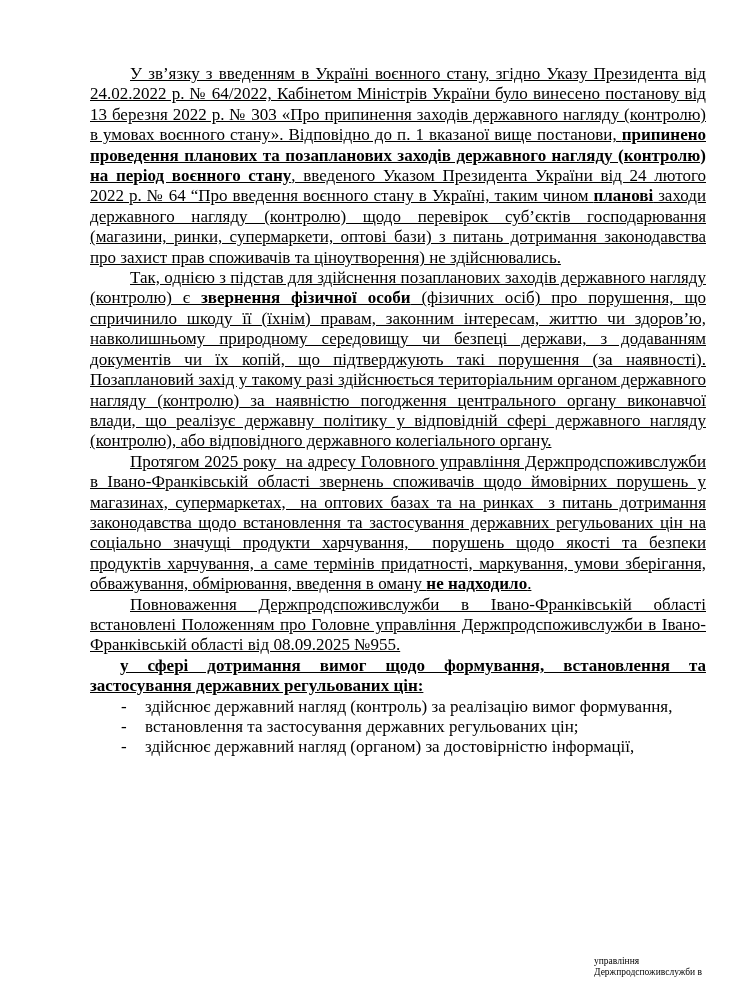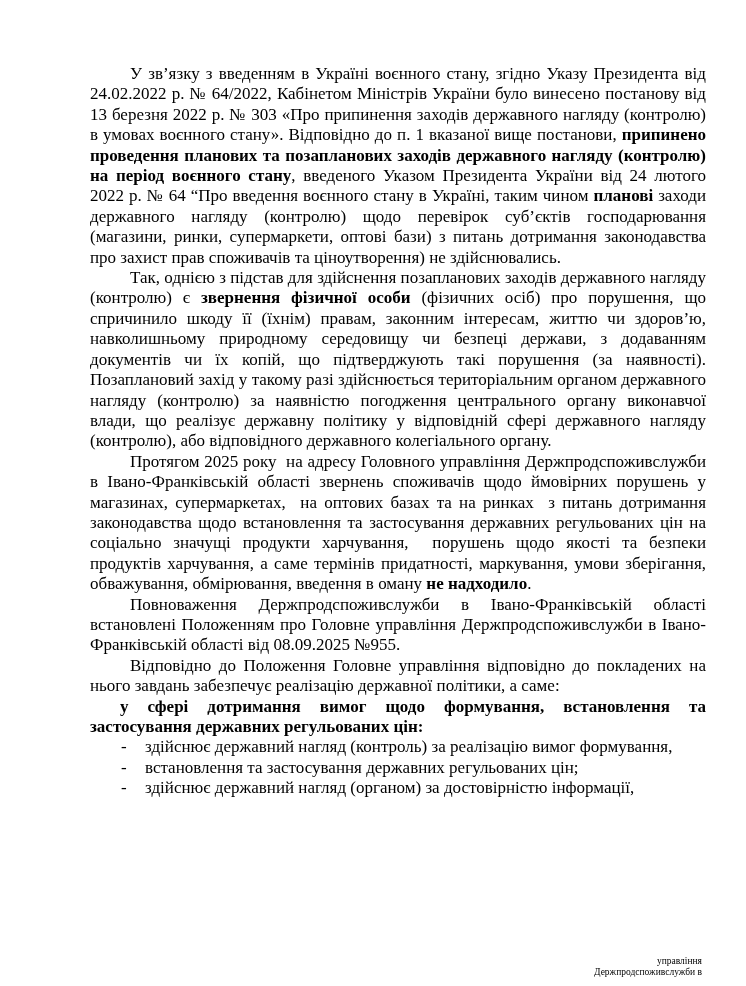--- a/index.html
+++ b/index.html
@@ -23,20 +23,21 @@
     width: 616px;
     font-size: 17px;
     line-height: 20.4px;
     text-align: justify;
     z-index: 1;
   }
   .content p {
     margin: 0;
     padding: 0;
     text-indent: 40px;
+    text-decoration: underline;
   }
   .content p.heading {
     font-weight: bold;
     text-indent: 30px;
   }
   .content b {
     font-weight: bold;
   }
   .bullet {
     display: flex;
@@ -49,21 +50,21 @@
   .bullet .btext {
     flex: 1 1 auto;
   }
   .stamp {
     position: absolute;
     right: 44px;
     top: 956px;
     z-index: 0;
     font-size: 9.5px;
     line-height: 11px;
-    text-align: right;
+    text-align: left;
     color: #000000;
     white-space: nowrap;
   }
 </style>
 </head>
 <body>
 
 <div class="page">
 
   <div class="stamp">
@@ -75,21 +76,20 @@
 
     <p><span>У зв’язку з введенням в Україні воєнного стану, згідно Указу Президента від 24.02.2022 р. № 64/2022, Кабінетом Міністрів України було винесено постанову від 13 березня 2022 р. № 303 «Про припинення заходів державного нагляду (контролю) в умовах воєнного стану». Відповідно до п. 1 вказаної вище постанови, </span><b>припинено проведення планових та позапланових заходів державного нагляду (контролю) на період воєнного стану</b><span>, введеного Указом Президента України від 24 лютого 2022 р. № 64 “Про введення воєнного стану в Україні, таким чином </span><b>планові</b><span> заходи державного нагляду (контролю) щодо перевірок суб’єктів господарювання (магазини, ринки, супермаркети, оптові бази) з питань дотримання законодавства про захист прав споживачів та ціноутворення) не здійснювались.</span></p>
 
 
     <p><span>Так, однією з підстав для здійснення позапланових заходів державного нагляду (контролю) є </span><b>звернення фізичної особи</b><span> (фізичних осіб) про порушення, що спричинило шкоду її (їхнім) правам, законним інтересам, життю чи здоров’ю, навколишньому природному середовищу чи безпеці держави, з додаванням документів чи їх копій, що підтверджують такі порушення (за наявності). Позаплановий захід у такому разі здійснюється територіальним органом державного нагляду (контролю) за наявністю погодження центрального органу виконавчої влади, що реалізує державну політику у відповідній сфері державного нагляду (контролю), або відповідного державного колегіального органу.</span></p>
 
     <p><span>Протягом 2025 року&nbsp; на адресу Головного управління Держпродспоживслужби в Івано-Франківській області звернень споживачів щодо ймовірних порушень у магазинах, супермаркетах,&nbsp; на оптових базах та на ринках&nbsp; з питань дотримання законодавства щодо встановлення та застосування державних регульованих цін на соціально значущі продукти харчування,&nbsp; порушень щодо якості та безпеки продуктів харчування, а саме термінів придатності, маркування, умови зберігання, обважування, обмірювання, введення в оману </span><b>не надходило</b><span>.</span></p>
 
     <p><span>Повноваження Держпродспоживслужби в Івано-Франківській області встановлені Положенням про Головне управління Держпродспоживслужби в Івано-Франківській області від 08.09.2025 №955.</span></p>
 
-    <p><span>Відповідно до Положення Головне управління відповідно до покладених на нього завдань забезпечує реалізацію державної політики, а саме:</span></p>
 
     <p class="heading"><b>у сфері дотримання вимог щодо формування, встановлення та застосування державних регульованих цін:</b></p>
 
     <div class="bullet">
       <span class="dash">-</span>
       <span class="btext">здійснює державний нагляд (контроль) за реалізацію вимог формування,</span>
     </div>
 
     <div class="bullet">
       <span class="dash">-</span>

